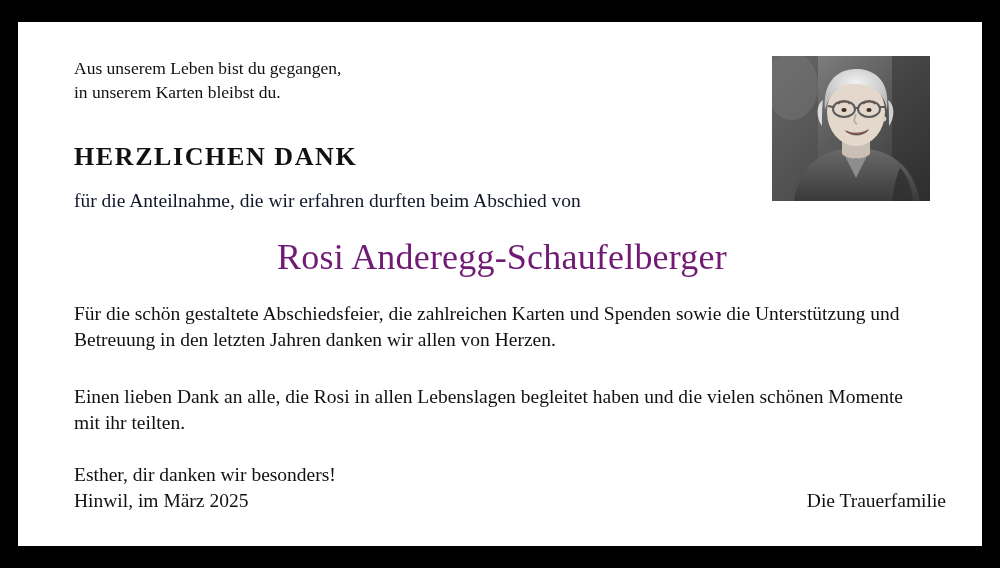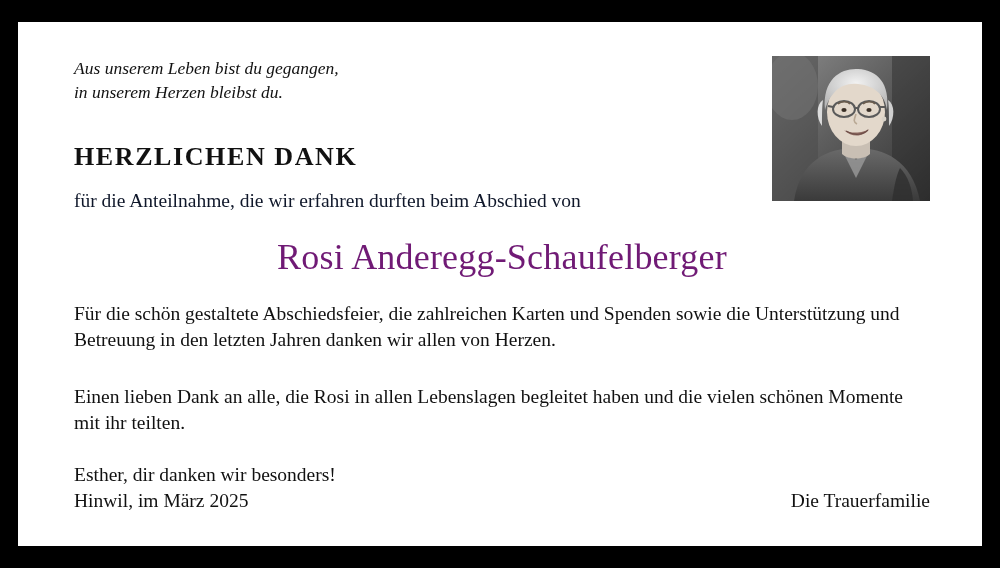--- a/index.html
+++ b/index.html
@@ -23,21 +23,20 @@
   }
   .card {
     position: relative;
     width: 100%;
     height: 100%;
     background: #ffffff;
     box-sizing: border-box;
     padding: 34px 52px 28px 56px;
   }
   .epitaph {
-    font-style: italic;
     font-size: 17.5px;
     line-height: 1.38;
     color: #111;
     max-width: 560px;
   }
   .epitaph div {
     white-space: nowrap;
   }
   .thanks-heading {
     margin-top: 38px;
@@ -68,21 +67,21 @@
   }
   .body-par.p1 { margin-top: 30px; }
   .special-line {
     margin-top: 28px;
     font-size: 19.5px;
     color: #111;
   }
   .footer {
     position: absolute;
     left: 56px;
-    right: 52px;
+    right: 36px;
     bottom: 34px;
     display: flex;
     justify-content: space-between;
     align-items: baseline;
     font-size: 19.5px;
     color: #111;
   }
   .portrait {
     position: absolute;
     top: 34px;
@@ -95,21 +94,21 @@
   .portrait svg { display: block; }
 </style>
 </head>
 <body>
 
 <div class="page">
   <div class="card">
 
     <div class="epitaph">
       <div>Aus unserem Leben bist du gegangen,</div>
-      <div>in unserem Herzen bleibst du.</div>
+      <div>in unserem Karten bleibst du.</div>
     </div>
 
     <div class="portrait">
       <svg width="158" height="145" viewBox="0 0 158 145">
         <defs>
           <linearGradient id="bgGrad" x1="0" y1="0" x2="1" y2="1">
             <stop offset="0%" stop-color="#8b8b8b"></stop>
             <stop offset="45%" stop-color="#5e5e5e"></stop>
             <stop offset="100%" stop-color="#303030"></stop>
           </linearGradient>

